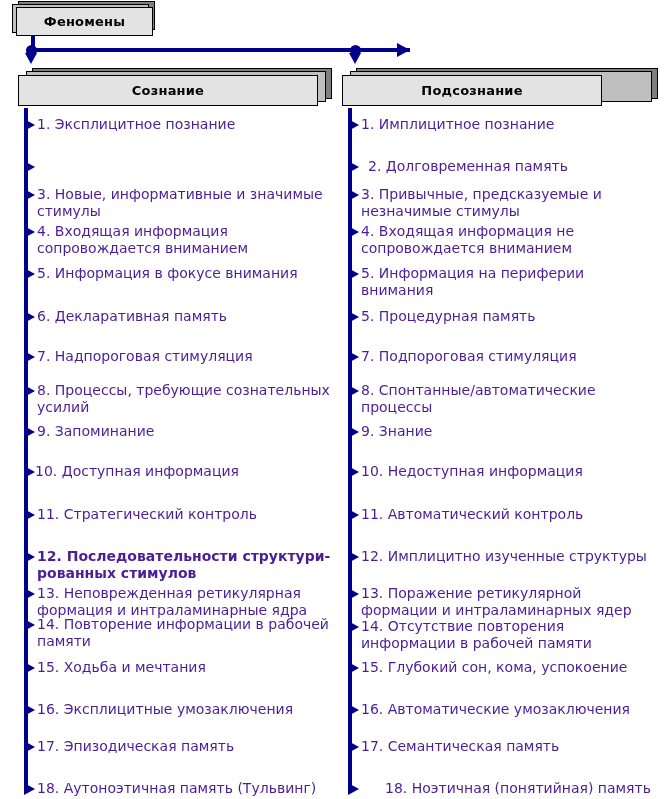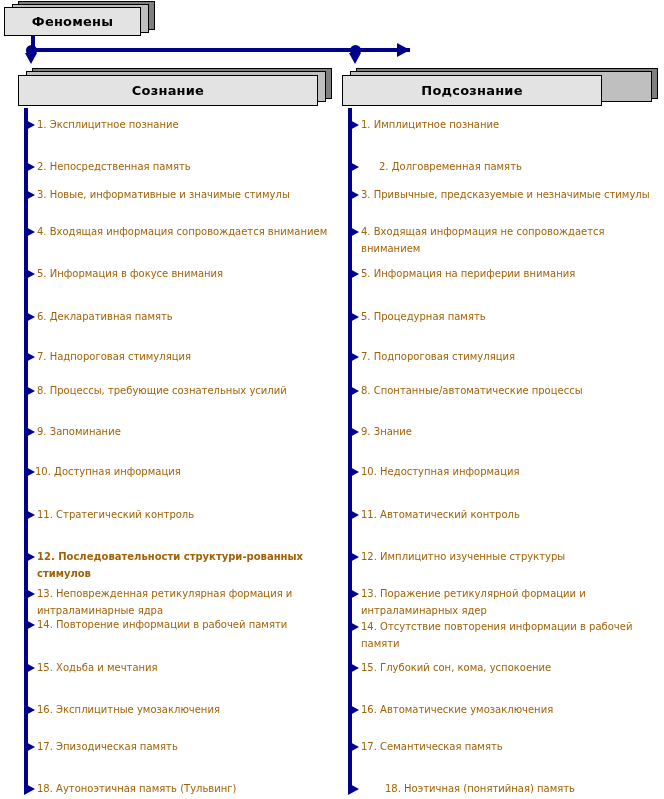--- a/index.html
+++ b/index.html
@@ -103,33 +103,33 @@
     position: absolute;
     left: 0;
     width: 0;
     height: 0;
     border-top: 6px solid transparent;
     border-bottom: 6px solid transparent;
     border-left: 11px solid #00008b;
   }
   .item-text {
     display: block;
-    font-size: 10px;
+    font-size: 14px;
     line-height: 17px;
-    color: #a16207;
+    color: #4c1d95;
     white-space: pre-line;
   }
 </style>
 </head>
 <body>
 
 <div class="box" style="left:4px; top:1px; width:152px; height:34px;">
   <div class="layer layer-back" style="left:14px; top:0px; width:137px; height:29px;"></div>
   <div class="layer layer-mid" style="left:8px; top:3px; width:137px; height:29px;"></div>
-  <div class="layer layer-front" style="left:0px; top:6px; width:137px; height:29px;">
+  <div class="layer layer-front" style="left:12px; top:6px; width:137px; height:29px;">
     <span class="caption">Феномены</span>
   </div>
 </div>
 
 <div class="conn conn-v" style="left:31px; top:35px; height:17px;"></div>
 <div class="conn conn-h" style="left:31px; top:48px; width:379px;"></div>
 <div class="arrow-right" style="left:397px; top:43px;"></div>
 
 <div class="junction-dot" style="left:26px; top:45px;"></div>
 <div class="arrow-down" style="left:25px; top:53px;"></div>
@@ -155,21 +155,20 @@
 
 <div class="column" style="left:24px; top:108px; width:316px; height:690px;">
   <div class="column-stem" style="left:0px; height:684px;"></div>
   <div class="items" id="col0-items">
       <div class="item" style="top: 8px; left: 0px; width: 310px;">
         <span class="item-bullet" style="top: 3px;"></span>
         <span class="item-text" style="margin-left: 13px;">1. Эксплицитное познание</span>
       </div>
       <div class="item" style="top: 50px; left: 0px; width: 310px;">
         <span class="item-bullet" style="top: 3px;"></span>
-        <span class="item-text" style="margin-left: 13px;">2. Непосредственная память</span>
       </div>
       <div class="item" style="top: 78px; left: 0px; width: 310px;">
         <span class="item-bullet" style="top: 3px;"></span>
         <span class="item-text" style="margin-left: 13px;">3. Новые, информативные и значимые стимулы</span>
       </div>
       <div class="item" style="top: 115px; left: 0px; width: 310px;">
         <span class="item-bullet" style="top: 3px;"></span>
         <span class="item-text" style="margin-left: 13px;">4. Входящая информация сопровождается вниманием</span>
       </div>
       <div class="item" style="top: 157px; left: 0px; width: 310px;">
@@ -233,21 +232,21 @@
 
 <div class="column" style="left:348px; top:108px; width:316px; height:690px;">
   <div class="column-stem" style="left:0px; height:684px;"></div>
   <div class="items" id="col1-items">
       <div class="item" style="top: 8px; left: 0px; width: 310px;">
         <span class="item-bullet" style="top: 3px;"></span>
         <span class="item-text" style="margin-left: 13px;">1. Имплицитное познание</span>
       </div>
       <div class="item" style="top: 50px; left: 0px; width: 310px;">
         <span class="item-bullet" style="top: 3px;"></span>
-        <span class="item-text" style="margin-left: 31px;">2. Долговременная память</span>
+        <span class="item-text" style="margin-left: 20px;">2. Долговременная память</span>
       </div>
       <div class="item" style="top: 78px; left: 0px; width: 310px;">
         <span class="item-bullet" style="top: 3px;"></span>
         <span class="item-text" style="margin-left: 13px;">3. Привычные, предсказуемые и незначимые стимулы</span>
       </div>
       <div class="item" style="top: 115px; left: 0px; width: 310px;">
         <span class="item-bullet" style="top: 3px;"></span>
         <span class="item-text" style="margin-left: 13px;">4. Входящая информация не сопровождается вниманием</span>
       </div>
       <div class="item" style="top: 157px; left: 0px; width: 310px;">

